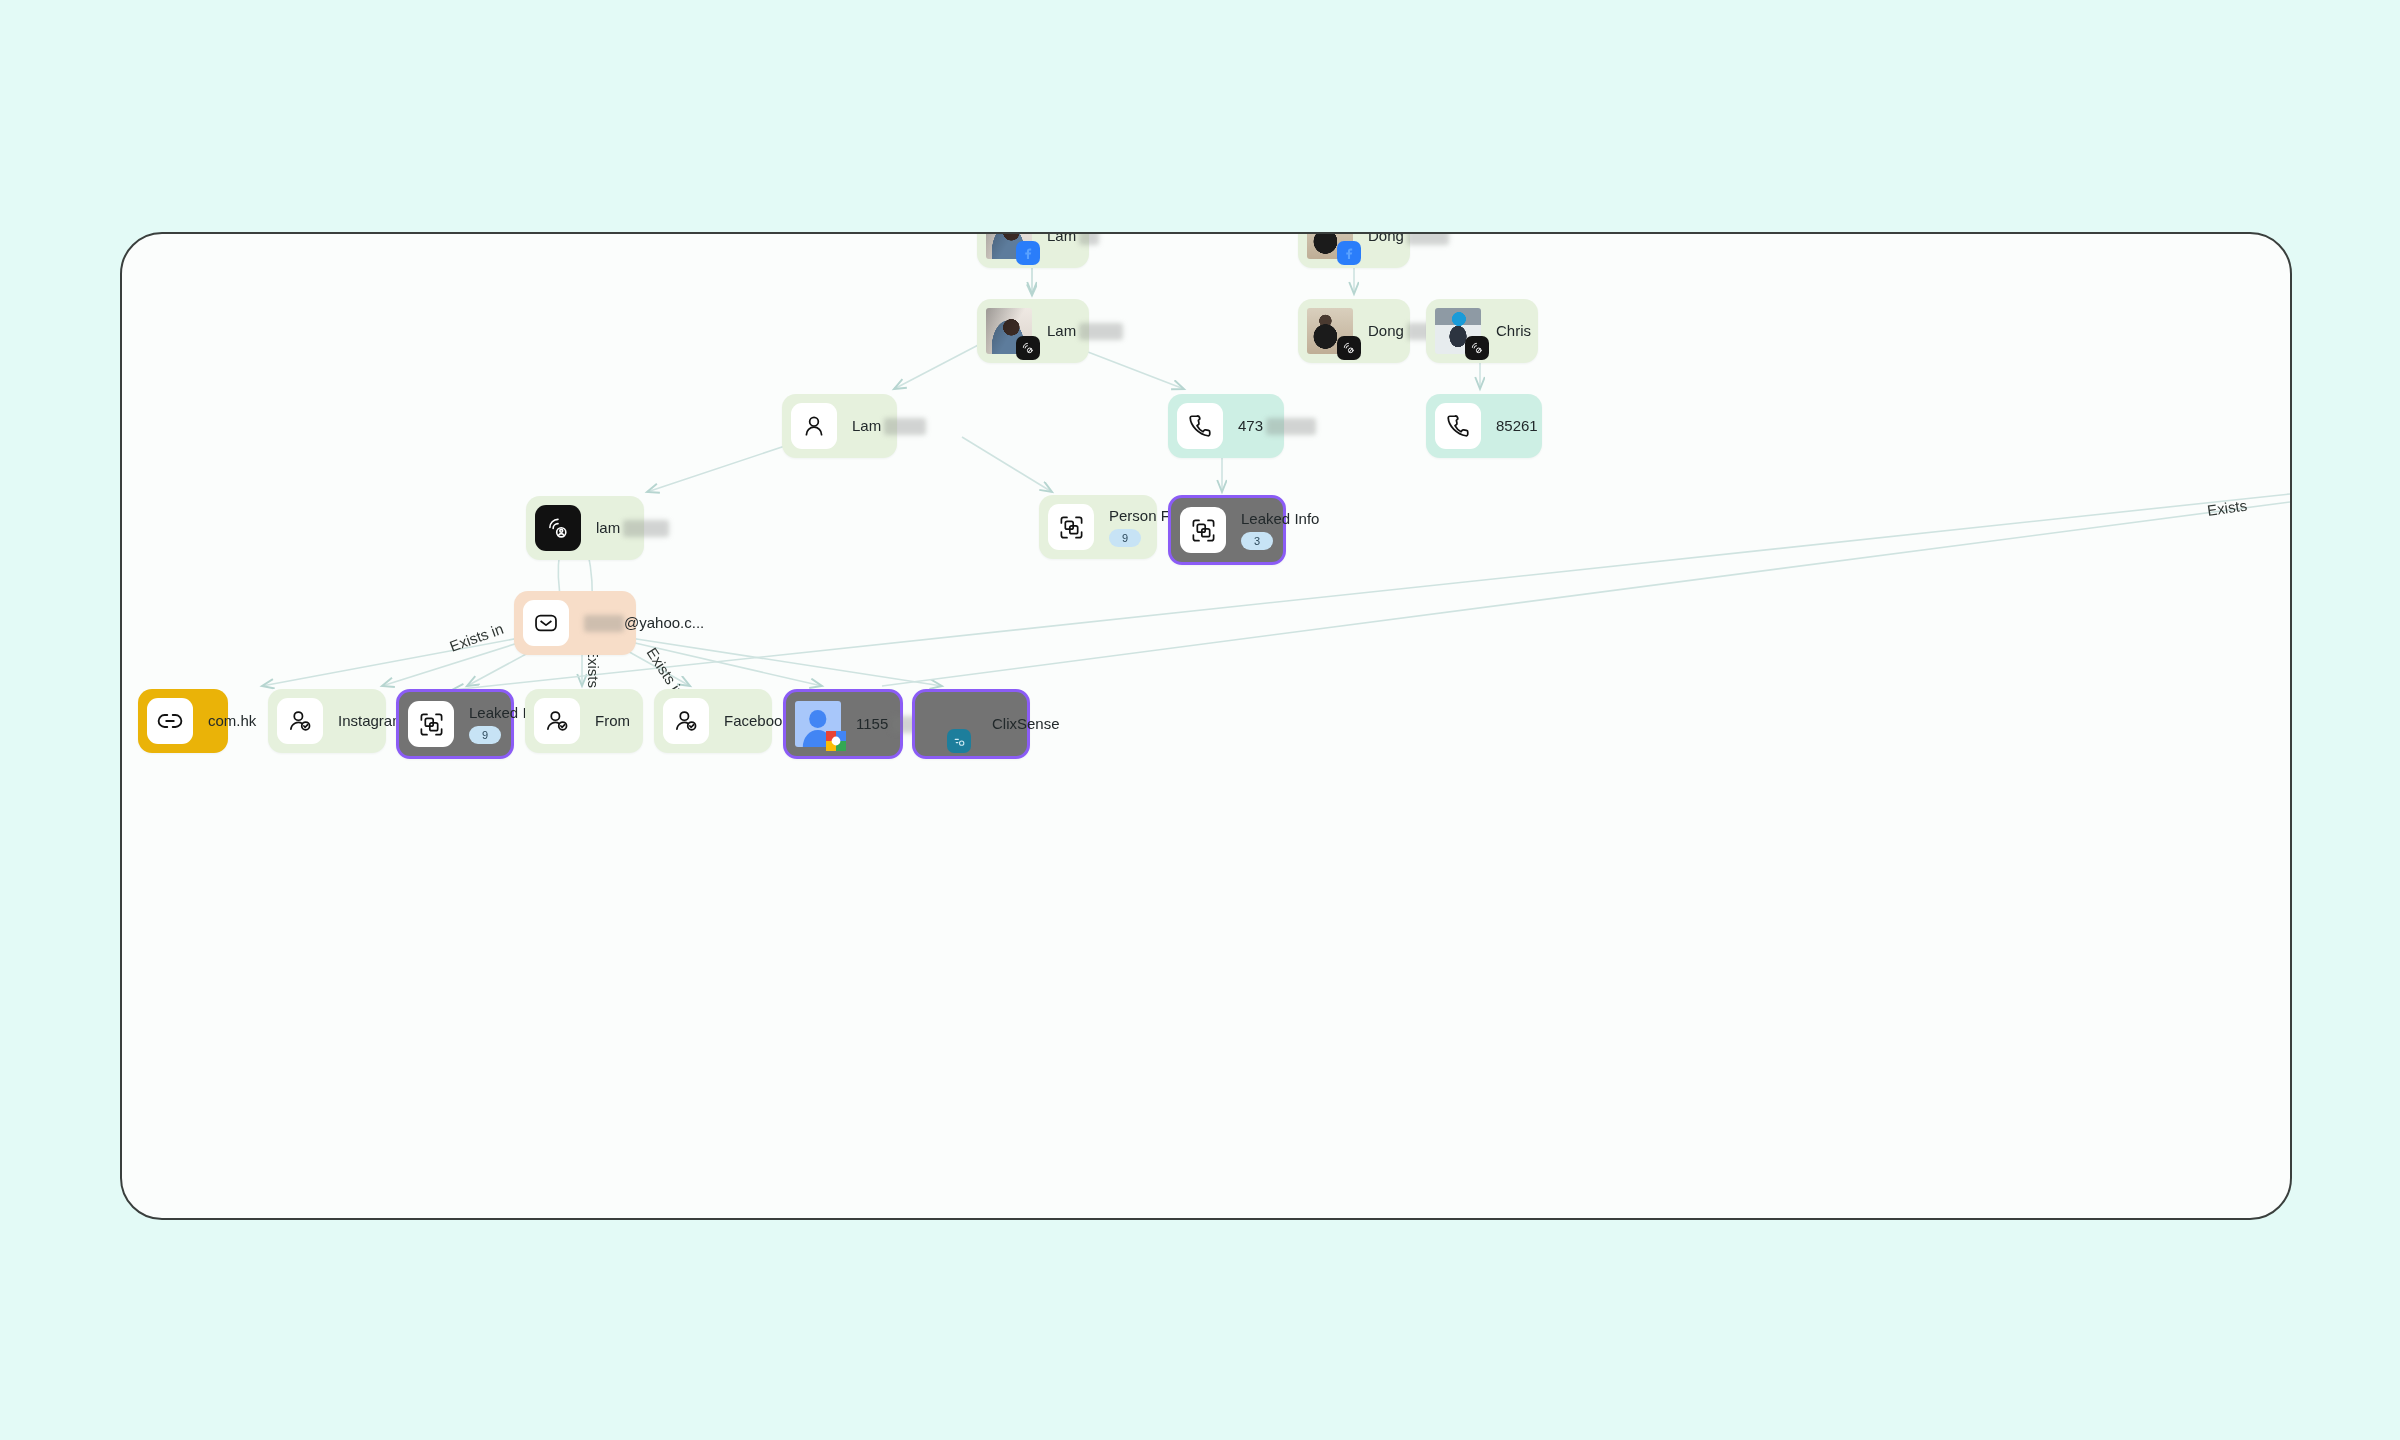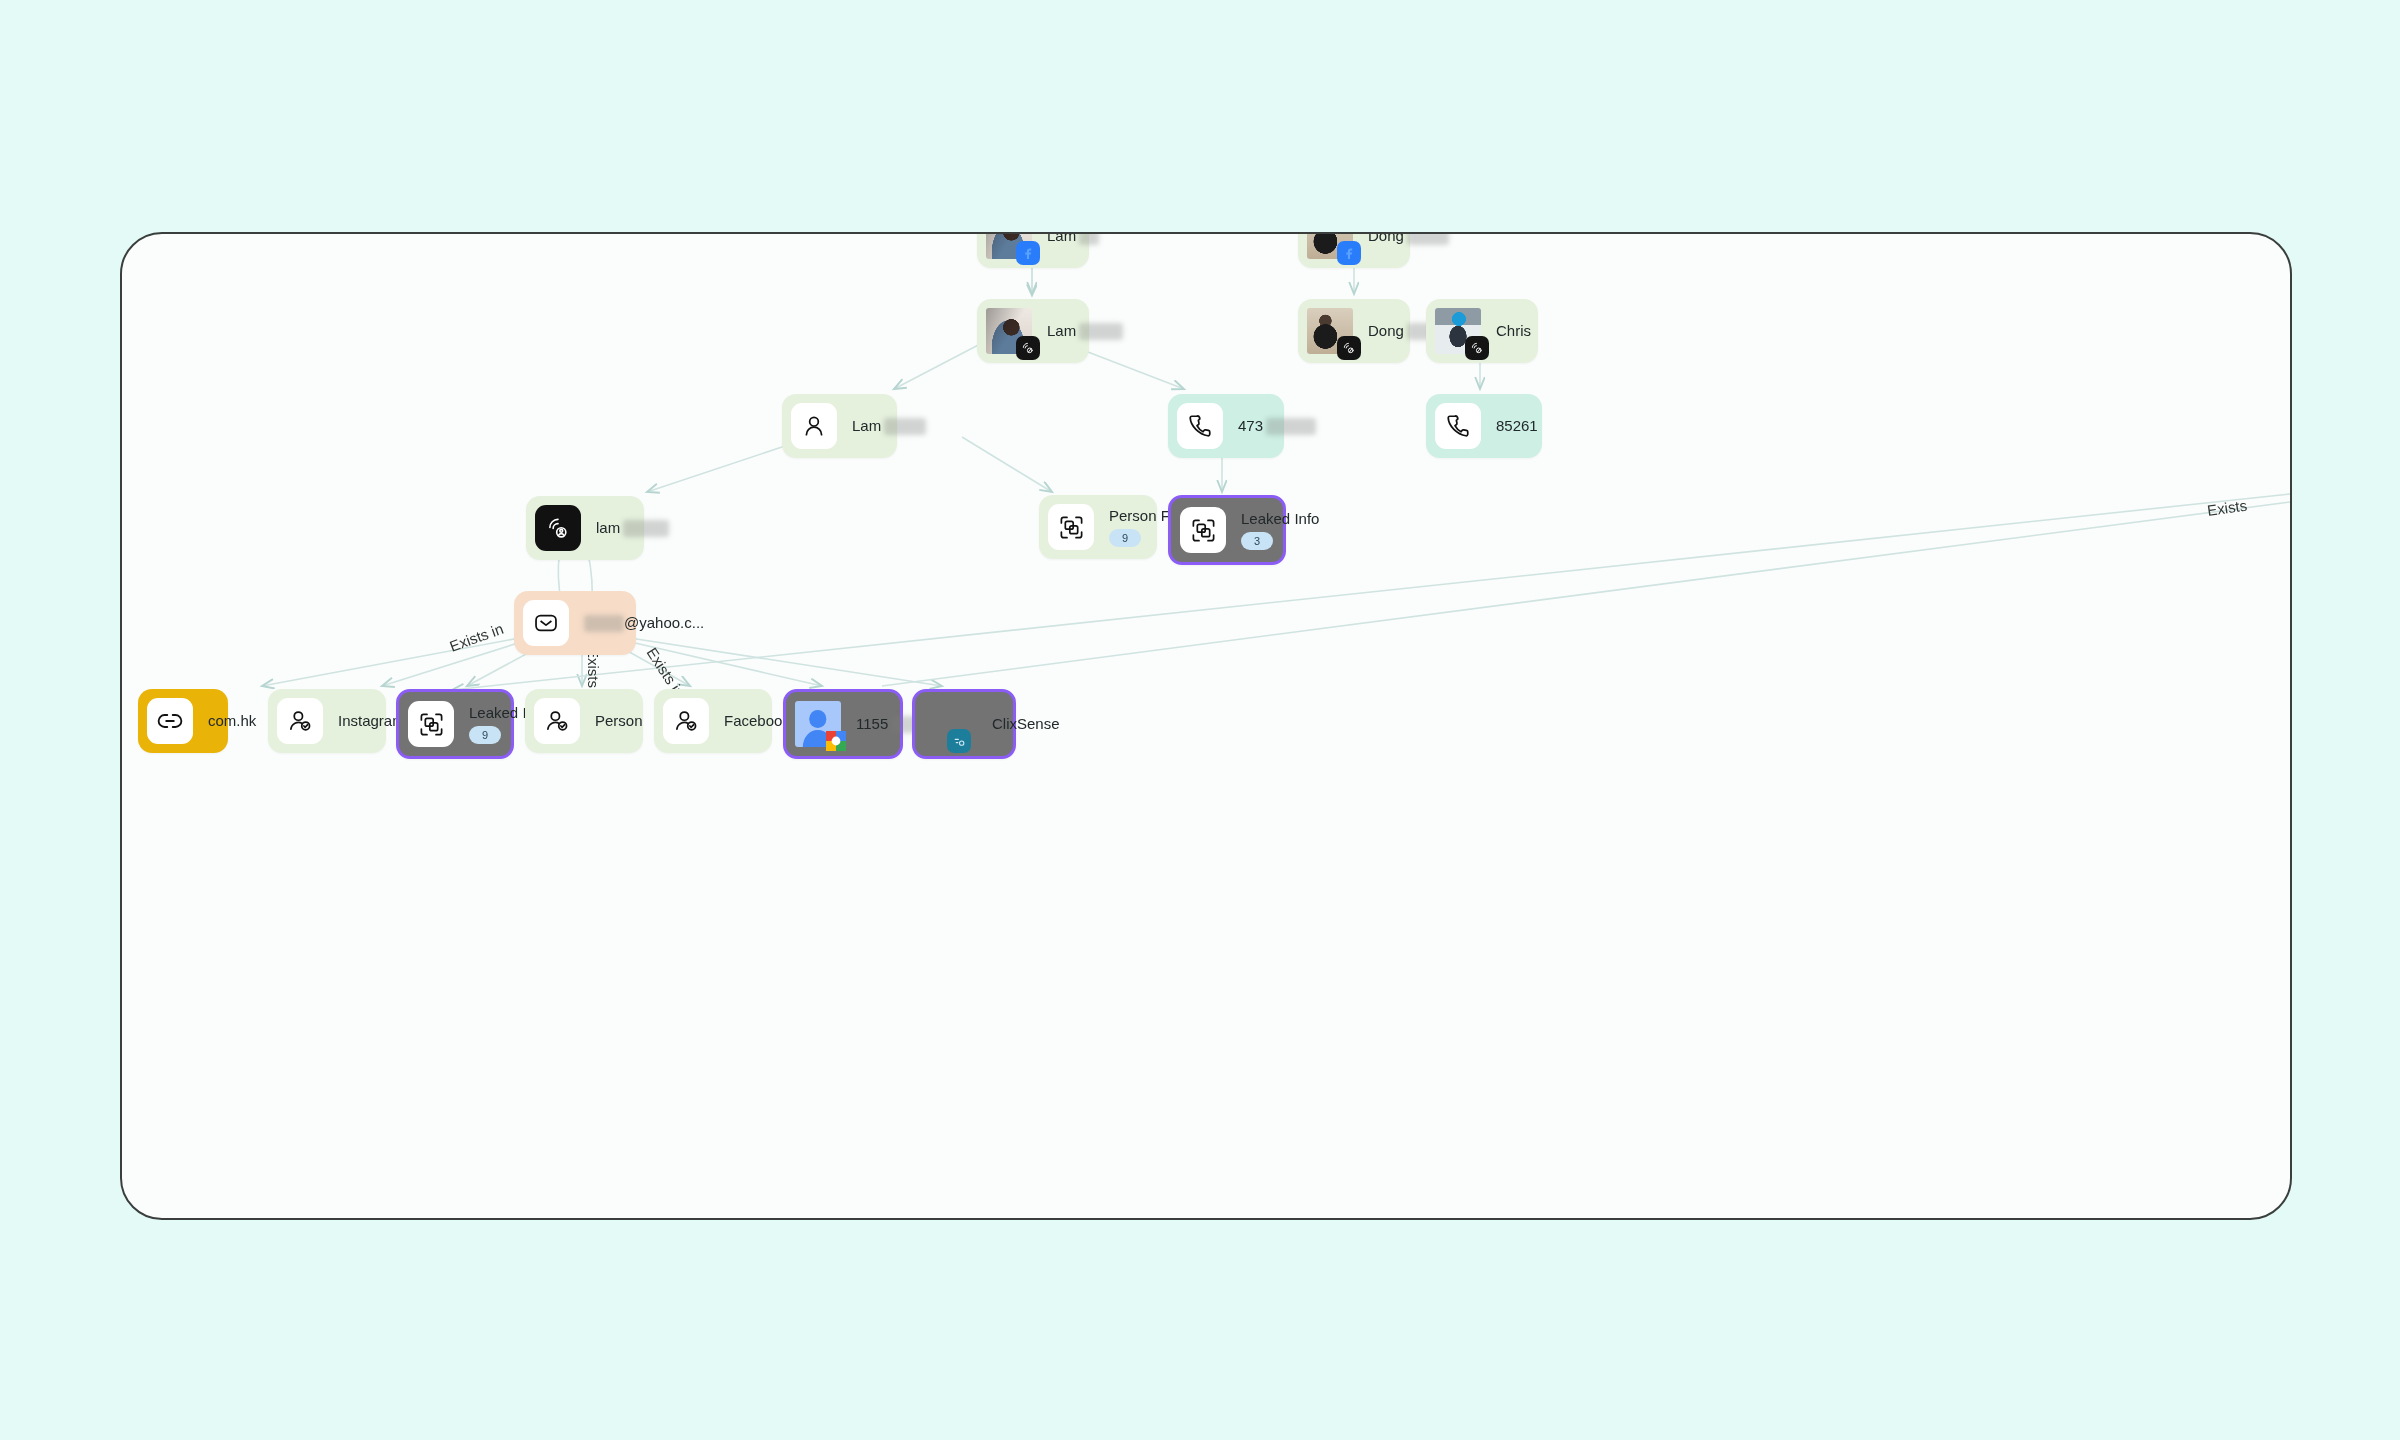--- a/index.html
+++ b/index.html
@@ -525,21 +525,21 @@
       <div class="node green" style="left:403px; top:455px; width:118px;">
         <div class="node-ico">
           <svg width="26" height="26" viewBox="0 0 24 24" fill="none" stroke="#111" stroke-width="1.6" stroke-linecap="round">
             <circle cx="10.5" cy="7.5" r="3.8"></circle>
             <path d="M3.6 19.5a7 7 0 0 1 10.4-5.3"></path>
             <circle cx="17.2" cy="16.6" r="3.6"></circle>
             <path d="m15.6 16.6 1.1 1.2 2.2-2.3"></path>
           </svg>
         </div>
         <div class="node-body">
-          <div class="node-title">Person</div>
+          <div class="node-title">From</div>
         </div>
       </div>
 
       <div class="node green" style="left:532px; top:455px; width:118px;">
         <div class="node-ico">
           <svg width="26" height="26" viewBox="0 0 24 24" fill="none" stroke="#111" stroke-width="1.6" stroke-linecap="round">
             <circle cx="10.5" cy="7.5" r="3.8"></circle>
             <path d="M3.6 19.5a7 7 0 0 1 10.4-5.3"></path>
             <circle cx="17.2" cy="16.6" r="3.6"></circle>
             <path d="m15.6 16.6 1.1 1.2 2.2-2.3"></path>
@@ -563,21 +563,21 @@
             </svg>
           </span>
         </div>
         <div class="node-body">
           <div class="node-title">
             <span>1155</span><span class="redacted" style="width:48px;">&nbsp;</span>
           </div>
         </div>
       </div>
 
-      <div class="node white" style="left:790px; top:455px; width:104px; padding-left:6px;">
+      <div class="node white" style="left:790px; top:455px; width:118px; padding-left:6px;">
         <div class="thumb" style="width:56px;">
           <span class="clix-logo"></span>
           <span class="badge-corner teal" style="right:6px;bottom:-6px;">
             <svg width="13" height="13" viewBox="0 0 24 24" fill="none" stroke="#cfeaf3" stroke-width="2" stroke-linecap="round">
               <path d="M4 8h6"></path>
                 <circle cx="16" cy="15" r="4"></circle>
                 <path d="M6 14h3"></path>
             </svg>
           </span>
         </div>

